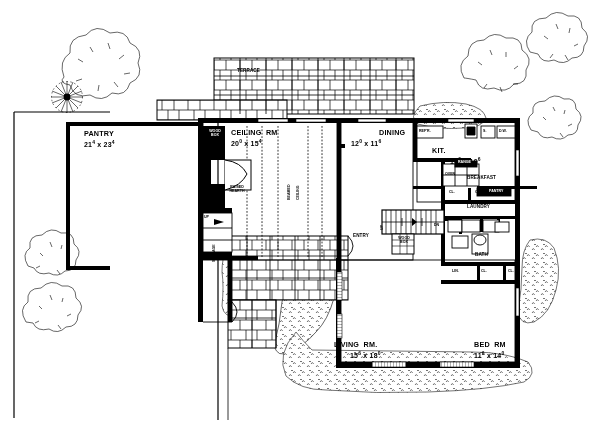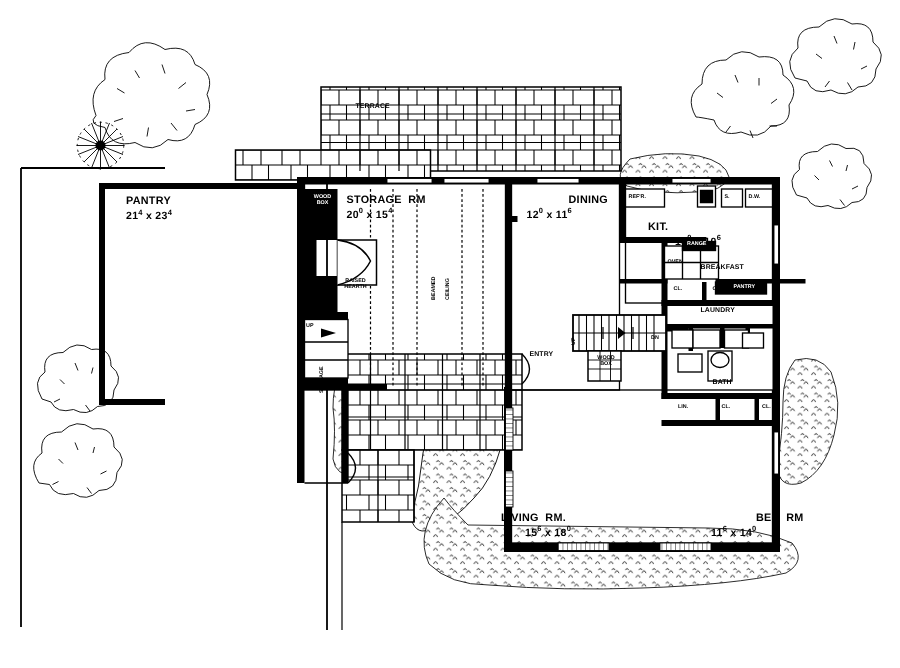--- a/index.html
+++ b/index.html
@@ -242,33 +242,33 @@
     <path d="M228 348 L228 420"></path>
     <path d="M276 348 L276 300"></path>
   </g>
 </svg>
 
 <div>
 
   <div class="lbl room-name" style="left:84px;  top:130px;">PANTRY</div>
   <div class="lbl room-dim" style="left:84px;  top:140px;"><span>21</span><sup>4</sup> x <span>23</span><sup>4</sup></div>
 
-  <div class="lbl room-name" style="left:231px; top:129px;">STORAGE  RM</div>
+  <div class="lbl room-name" style="left:231px; top:129px;">CEILING  RM</div>
   <div class="lbl room-dim" style="left:231px; top:139px;"><span>20</span><sup>0</sup> x <span>15</span><sup>4</sup></div>
 
   <div class="lbl room-name" style="left:351px; top:129px;padding-left:28px;">DINING</div>
   <div class="lbl room-dim" style="left:351px; top:139px;"><span>12</span><sup>0</sup> x <span>11</span><sup>6</sup></div>
 
   <div class="lbl room-name" style="left:432px; top:147px;">KIT.</div>
   <div class="lbl room-dim" style="left:450px; top:157px;"><span>15</span><sup>0</sup> x <span>10</span><sup>6</sup></div>
 
   <div class="lbl room-name" style="left:334px; top:341px;">LIVING  RM.</div>
   <div class="lbl room-dim" style="left:350px; top:351px;"><span>15</span><sup>6</sup> x <span>18</span><sup>0</sup></div>
 
-  <div class="lbl room-name" style="left:474px; top:341px;margin-left:30px;">BED  RM</div>
+  <div class="lbl room-name" style="left:474px; top:341px;">BED  RM</div>
   <div class="lbl room-dim" style="left:474px; top:351px;"><span>11</span><sup>6</sup> x <span>14</span><sup>0</sup></div>
 </div>
 
 <div>
   <div class="lbl tiny" style="left:237px; top:69px;">TERRACE</div>
   <div class="lbl tiny" style="left:353px; top:234px;">ENTRY</div>
   <div class="lbl tiny" style="left:467px; top:176px;">BREAKFAST</div>
   <div class="lbl tiny" style="left:467px; top:205px;">LAUNDRY</div>
   <div class="lbl tiny" style="left:475px; top:253px;">BATH</div>
   <div class="lbl tinier white" style="left:489px; top:190px;">PANTRY</div>

